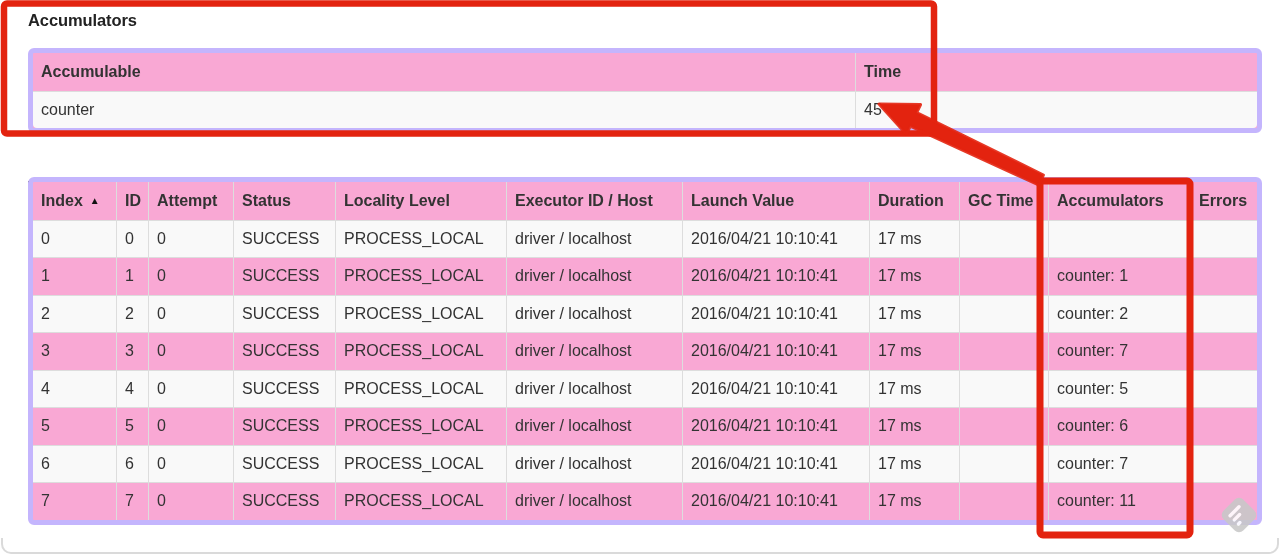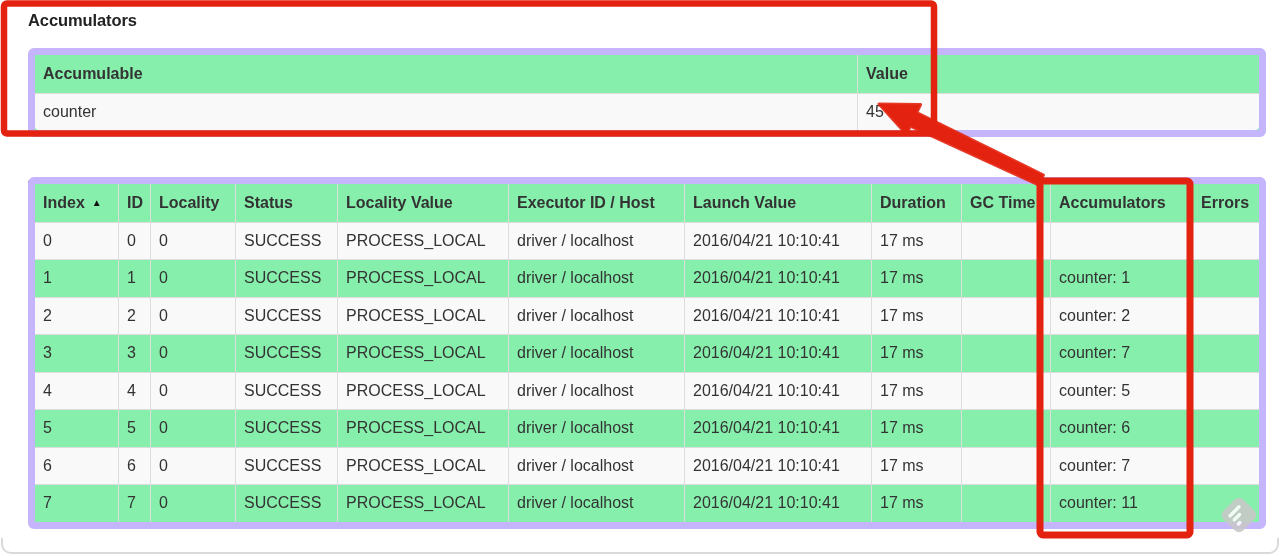--- a/index.html
+++ b/index.html
@@ -26,25 +26,25 @@
   #acc-heading { top: 9px; }
   #tasks-heading { top: 176px; }
 
   table.ui-table {
     position: absolute;
     left: 28px;
     width: 1224px;
     table-layout: fixed;
     border-collapse: separate;
     border-spacing: 0;
-    border: 7px solid #c4b5fd;
+    border: 5px solid #c4b5fd;
     border-radius: 6px;
     font-size: 16px;
     color: #333333;
-    background: #86efac;
+    background: #f9a8d4;
   }
   #accTable { top: 48px; }
   #tasksTable { top: 177px; }
 
   .ui-table th, .ui-table td {
     height: 37.5px;
     padding: 0 8px;
     vertical-align: middle;
     text-align: left;
     border-left: 1px solid #dddddd;
@@ -97,21 +97,21 @@
   <div id="acc-heading" class="section-heading">Accumulators</div>
 
   <table id="accTable" class="ui-table">
     <colgroup>
       <col style="width:822px">
       <col style="width:402px">
     </colgroup>
     <thead>
       <tr>
         <th>Accumulable</th>
-        <th>Value</th>
+        <th>Time</th>
       </tr>
     </thead>
     <tbody>
       <tr>
         <td>counter</td>
         <td>45</td>
       </tr>
     </tbody>
   </table>
 
@@ -130,23 +130,23 @@
       <col style="width:89px">
       <col style="width:142px">
       <col style="width:67px">
     </colgroup>
     <thead>
       <tr>
         <th>
           <span>Index</span><span class="sort-icon">▲</span>
         </th>
         <th>ID</th>
-        <th>Locality</th>
+        <th>Attempt</th>
         <th>Status</th>
-        <th>Locality Value</th>
+        <th>Locality Level</th>
         <th>Executor ID / Host</th>
         <th>Launch Value</th>
         <th>Duration</th>
         <th>GC Time</th>
         <th>Accumulators</th>
         <th>Errors</th>
       </tr>
     </thead>
     <tbody id="tasksBody">
         <tr>

